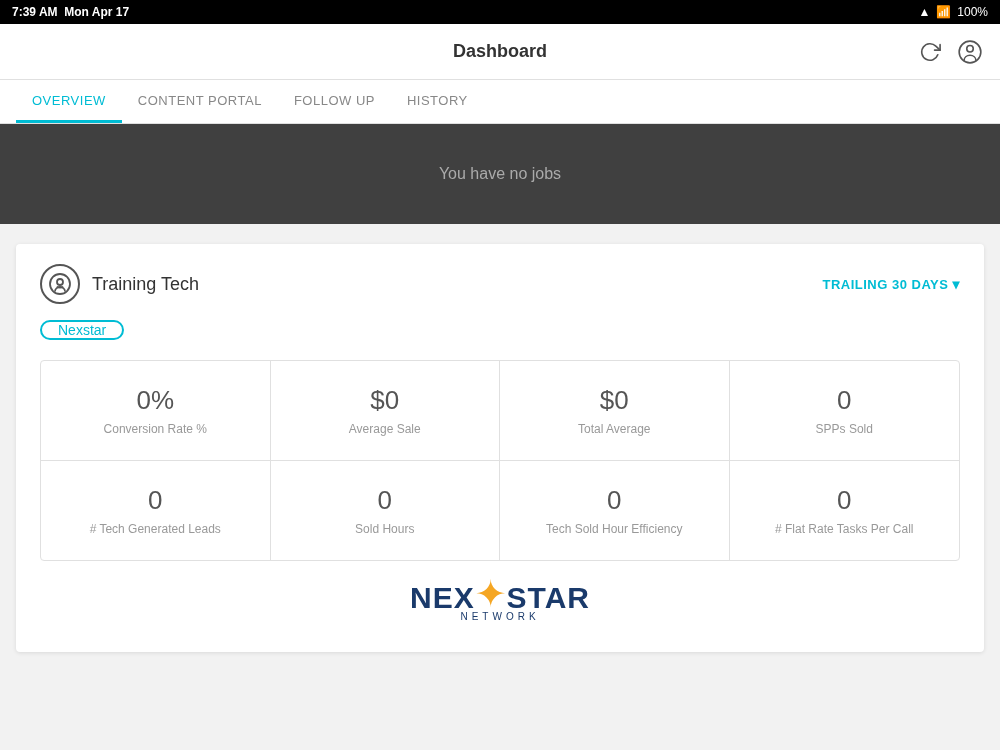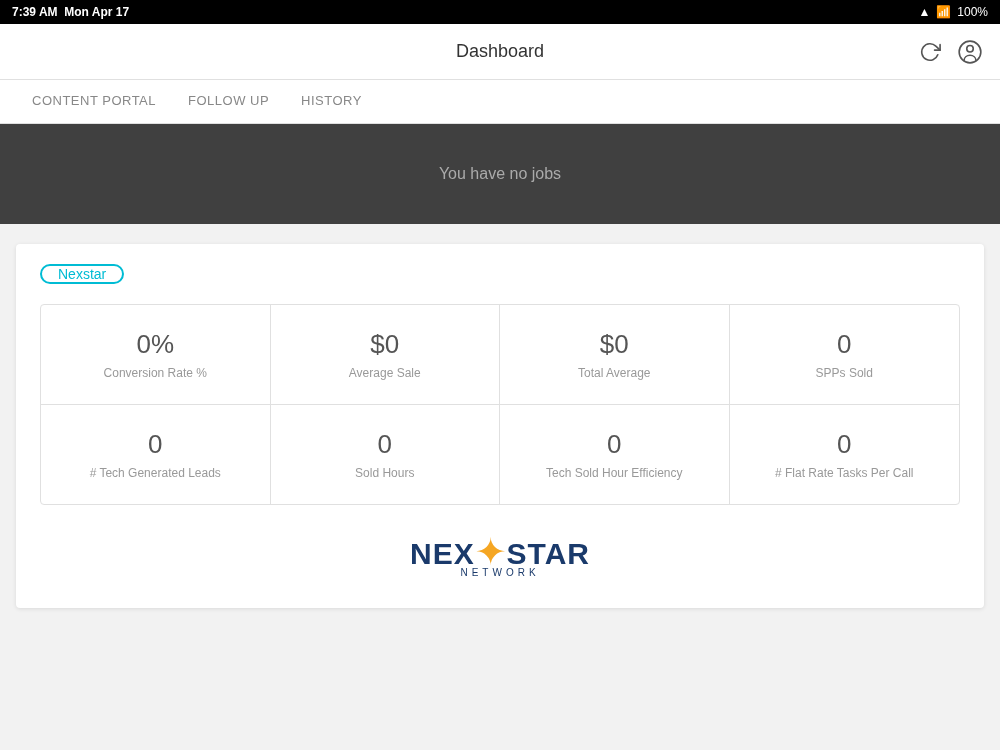--- a/index.html
+++ b/index.html
@@ -35,21 +35,21 @@
       background: #fff;
       border-bottom: 1px solid #e0e0e0;
       height: 56px;
       display: flex;
       align-items: center;
       justify-content: center;
       position: relative;
     }
     .header-title {
       font-size: 18px;
-      font-weight: 400;
+      font-weight: 700;
       color: #333;
     }
     .header-icons {
       position: absolute;
       right: 16px;
       display: flex;
       align-items: center;
       gap: 12px;
     }
     .header-icon {
@@ -234,40 +234,62 @@
       <svg width="26" height="26" viewBox="0 0 24 24" fill="none" stroke="#555" stroke-width="1.5">
         <circle cx="12" cy="12" r="10"></circle>
         <circle cx="12" cy="9" r="3"></circle>
         <path d="M6.5 20c0-3 2.5-5 5.5-5s5.5 2 5.5 5"></path>
       </svg>
     </div>
   </div>
 </div>
 
 <div class="nav-tabs">
+  <div class="nav-tab active">
+    <span>OVERVIEW</span>
+  </div>
   <div class="nav-tab">
     <span>CONTENT PORTAL</span>
   </div>
   <div class="nav-tab">
     <span>FOLLOW UP</span>
   </div>
   <div class="nav-tab">
     <span>HISTORY</span>
   </div>
 </div>
 
 <div class="main-content">
 
   <div class="no-jobs-banner">
     <span class="no-jobs-text">You have no jobs</span>
   </div>
 
   <div class="card">
 
     
+    <div class="card-header">
+      <div class="card-header-left">
+        <div class="avatar-icon">
+          <svg width="24" height="24" viewBox="0 0 24 24" fill="none" stroke="#555" stroke-width="1.8">
+            <circle cx="12" cy="12" r="10"></circle>
+            <circle cx="12" cy="10" r="3"></circle>
+            <path d="M7 19.5c0-2.5 2.2-4.5 5-4.5s5 2 5 4.5"></path>
+            <line x1="8" y1="12" x2="8" y2="12"></line>
+            <line x1="16" y1="12" x2="16" y2="12"></line>
+            <path d="M9 14.5s.5 1 3 1 3-1 3-1"></path>
+          </svg>
+        </div>
+        <span class="card-title">Training Tech</span>
+      </div>
+      <div class="trailing-btn">
+        <span>TRAILING 30 DAYS</span>
+        <span class="chevron">▾</span>
+      </div>
+    </div>
 
     
     <div class="tag-nexstar">
       <span>Nexstar</span>
     </div>
 
     
     <div class="stats-grid">
 
       <div class="stat-cell">
@@ -301,21 +323,21 @@
       </div>
       <div class="stat-cell">
         <div class="stat-value">0</div>
         <div class="stat-label"># Flat Rate Tasks Per Call</div>
       </div>
     </div>
 
     
     <div class="footer-logo">
       <div style="display:inline-flex; flex-direction:column; align-items:center;">
-        <div style="display:flex; align-items:flex-end; gap:0;margin-top:12px;">
+        <div style="display:flex; align-items:flex-start; gap:0;">
           <span style="color:#1a3a6b; font-size:30px; font-weight:900; letter-spacing:1px;">NEX</span>
           <span style="color:#f5a623; font-size:38px; line-height:1; margin-top:-6px;">✦</span>
           <span style="color:#1a3a6b; font-size:30px; font-weight:900; letter-spacing:1px;">STAR</span>
         </div>
         <div style="color:#1a3a6b; font-size:10px; letter-spacing:4px; text-transform:uppercase; margin-top:-4px;">network</div>
       </div>
     </div>
 
   </div>
 </div>

